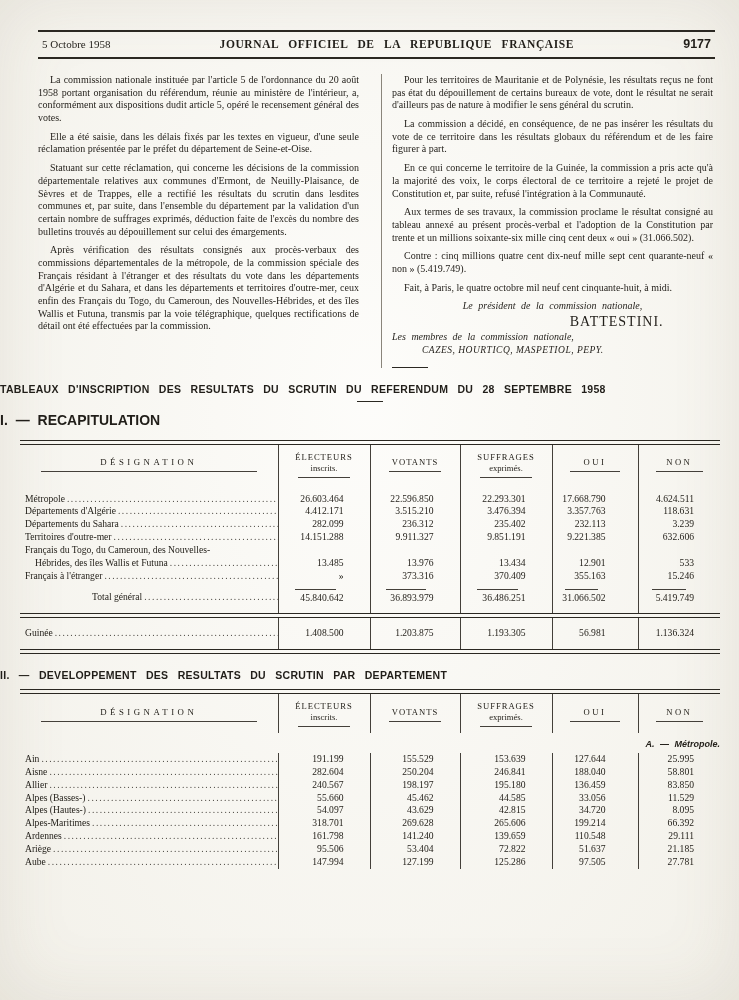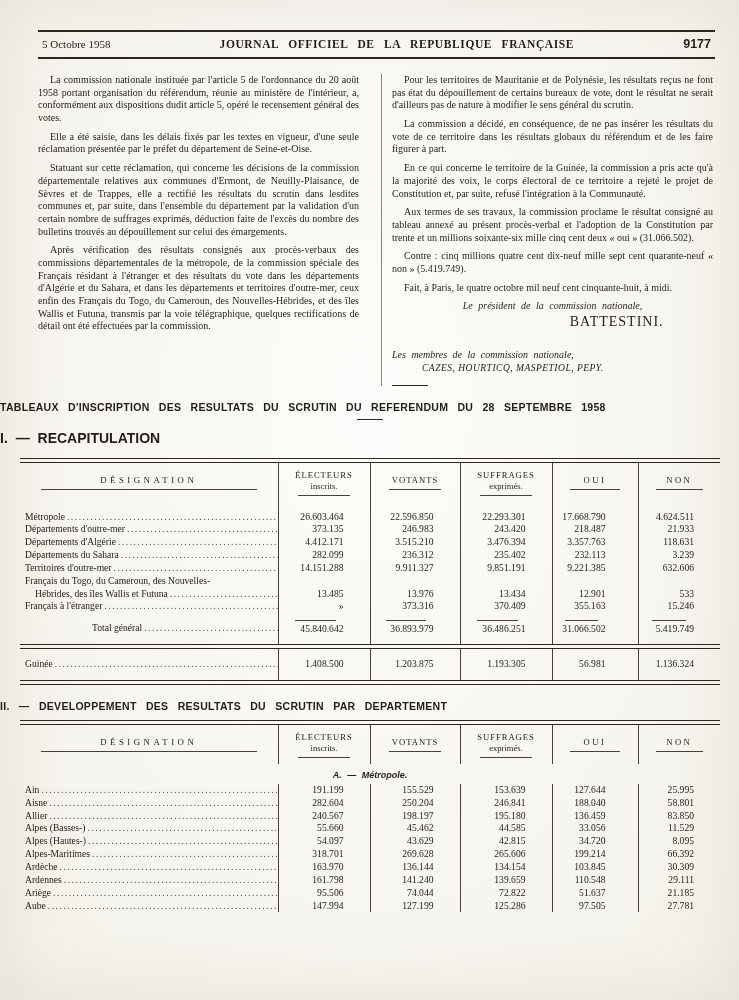--- a/index.html
+++ b/index.html
@@ -24,21 +24,21 @@
   .title-sub{font-size:11.5px;font-weight:700;margin:10px 60px 0;line-height:1.55;word-spacing:2px;}
   .rule-sm{width:66px;border-top:1.5px solid #2b2822;margin:9px auto 0;}
   
   .columns{display:flex;margin:15px 26px 0 38px;}
   .col{width:50%;font-size:10px;line-height:1.27;text-align:justify;}
   .col-left{padding-right:22px;}
   .col-right{border-left:1px solid #8a857b;padding-left:10px;}
   .col p{margin:0 0 6px;text-indent:12px;}
   .sig-president{font-style:italic;text-align:center;margin-top:2px;word-spacing:3px;}
   .sig-name{font-variant:small-caps;letter-spacing:1px;font-size:14px;text-align:center;margin-left:40%;}
-  .sig-members{font-style:italic;margin-top:18px;word-spacing:3px;}
+  .sig-members{font-style:italic;margin-top:0;word-spacing:3px;}
   .sig-names{font-variant:small-caps;font-size:9.5px;letter-spacing:.5px;margin:1px 0 0 30px;font-style:italic;}
   .end-rule{width:36px;border-top:1.5px solid #2b2822;margin-top:10px;}
   
   .sec-heading{
     font-family:"Liberation Sans",sans-serif;font-weight:700;font-size:10.5px;
     word-spacing:6px;letter-spacing:.3px;margin-top:15px;
   }
   .rule-xs{width:26px;border-top:1.5px solid #2b2822;margin:6px auto 0;}
   .sub-heading{
     font-family:"Liberation Sans",sans-serif;font-weight:700;font-size:14px;
@@ -65,21 +65,21 @@
   .lead .nm{white-space:nowrap;}
   .lead .dots{flex:1;overflow:hidden;white-space:nowrap;color:#44403a;}
   .lead .dots::after{content:"......................................................................................";letter-spacing:1.5px;margin-left:2px;}
   tbody tr.first td{padding-top:9px;}
   tr.vbot td{vertical-align:bottom;}
   tr.total td{padding-top:7px;padding-bottom:8px;}
   .cell-rule{border-top:1px solid #44403a;width:62%;margin:0 8px 2px auto;}
   .tot-des{padding-left:72px;}
   tr.guinee td{padding-top:9px;padding-bottom:9px;}
   .grp-heading{
-    text-align:center;font-family:"Liberation Sans",sans-serif;font-weight:700;font-style:italic;
+    text-align:right;font-family:"Liberation Sans",sans-serif;font-weight:700;font-style:italic;
     font-size:9px;padding:6px 0 4px;word-spacing:3px;
   }
 </style>
 </head>
 <body>
 
 <div class="page">
 
   <div class="masthead">
     <span class="mh-date">5 Octobre 1958</span>
@@ -164,33 +164,20 @@
           </td>
         <td class="num">26.603.464</td>
         <td class="num">22.596.850</td>
         <td class="num">22.293.301</td>
         <td class="num num-oui">17.668.790</td>
         <td class="num">4.624.511</td>
       </tr>
       <tr>
         <td class="des">
             <div class="lead">
-              <span class="nm">Départements d'outre-mer</span>
-              <span class="dots"></span>
-            </div>
-          </td>
-        <td class="num">373.135</td>
-        <td class="num">246.983</td>
-        <td class="num">243.420</td>
-        <td class="num num-oui">218.487</td>
-        <td class="num">21.933</td>
-      </tr>
-      <tr>
-        <td class="des">
-            <div class="lead">
               <span class="nm">Départements d'Algérie</span>
               <span class="dots"></span>
             </div>
           </td>
         <td class="num">4.412.171</td>
         <td class="num">3.515.210</td>
         <td class="num">3.476.394</td>
         <td class="num num-oui">3.357.763</td>
         <td class="num">118.631</td>
       </tr>
@@ -409,52 +396,39 @@
           </td>
         <td class="num">318.701</td>
         <td class="num">269.628</td>
         <td class="num">265.606</td>
         <td class="num num-oui">199.214</td>
         <td class="num">66.392</td>
       </tr>
       <tr>
         <td class="des">
             <div class="lead">
-              <span class="nm">Ardèche</span>
-              <span class="dots"></span>
-            </div>
-          </td>
-        <td class="num">163.970</td>
-        <td class="num">136.144</td>
-        <td class="num">134.154</td>
-        <td class="num num-oui">103.845</td>
-        <td class="num">30.309</td>
-      </tr>
-      <tr>
-        <td class="des">
-            <div class="lead">
               <span class="nm">Ardennes</span>
               <span class="dots"></span>
             </div>
           </td>
         <td class="num">161.798</td>
         <td class="num">141.240</td>
         <td class="num">139.659</td>
         <td class="num num-oui">110.548</td>
         <td class="num">29.111</td>
       </tr>
       <tr>
         <td class="des">
             <div class="lead">
               <span class="nm">Ariège</span>
               <span class="dots"></span>
             </div>
           </td>
         <td class="num">95.506</td>
-        <td class="num">74.044</td>
+        <td class="num">53.404</td>
         <td class="num">72.822</td>
         <td class="num num-oui">51.637</td>
         <td class="num">21.185</td>
       </tr>
       <tr>
         <td class="des">
             <div class="lead">
               <span class="nm">Aube</span>
               <span class="dots"></span>
             </div>

